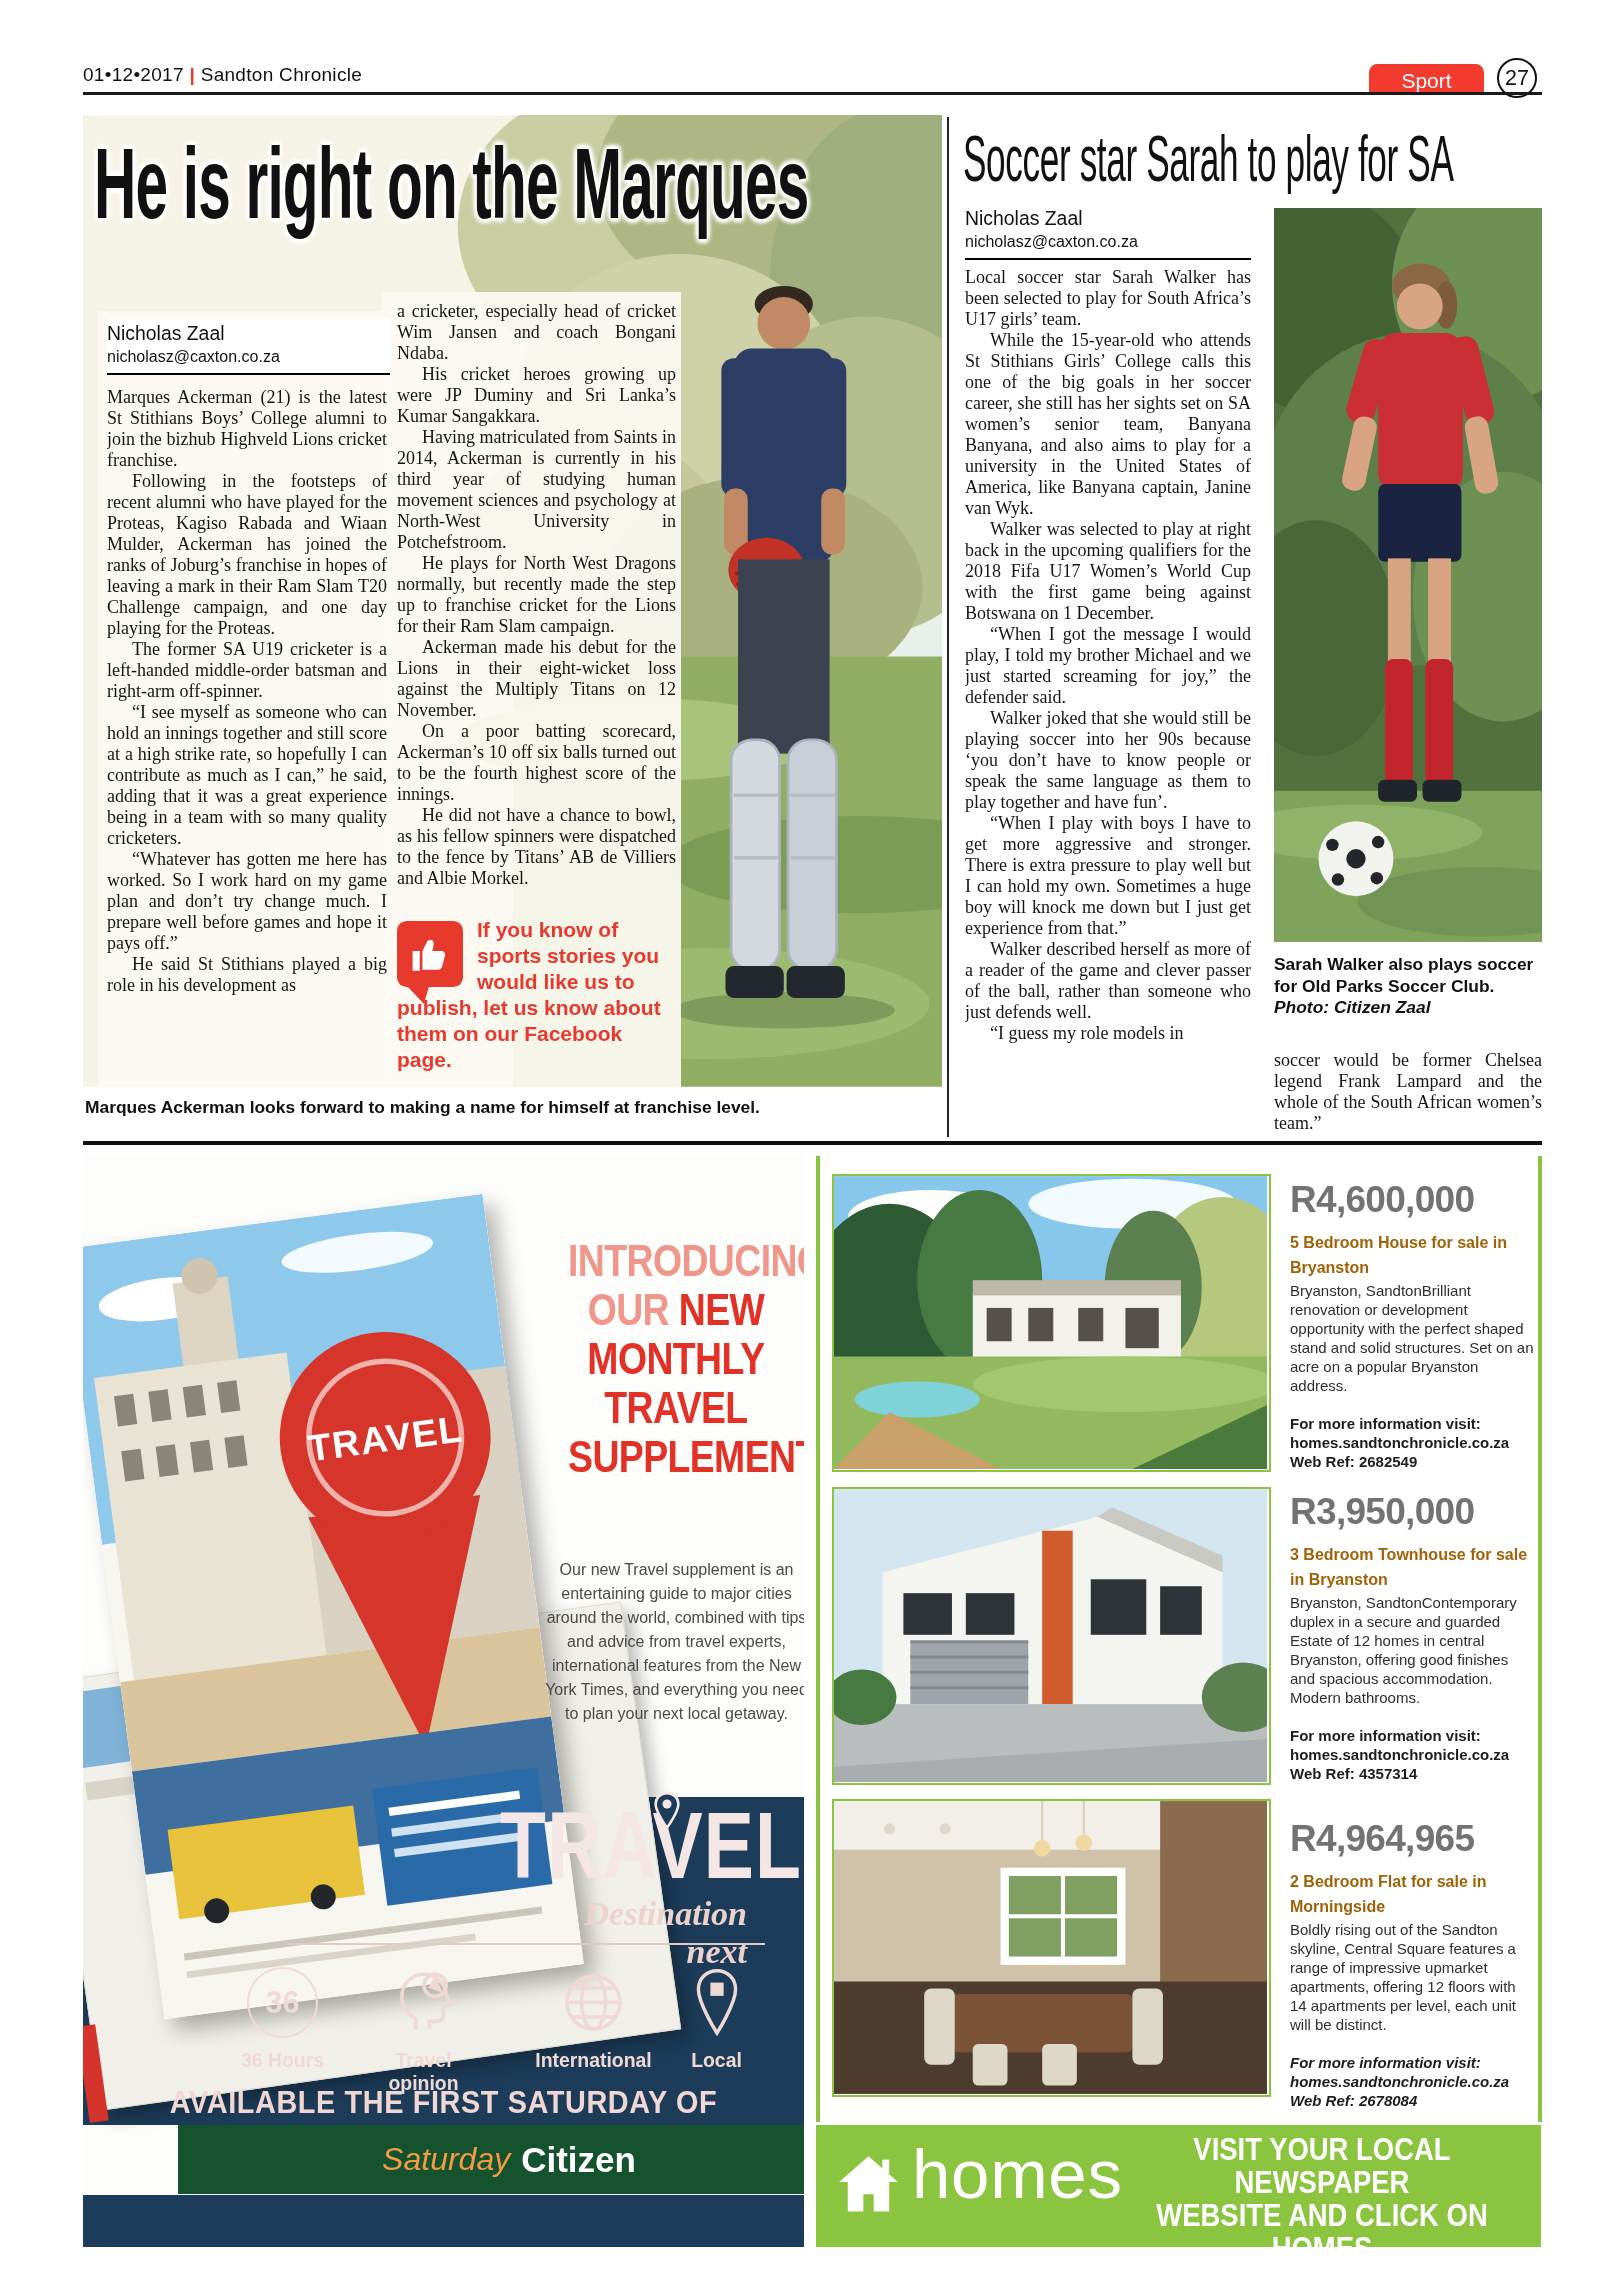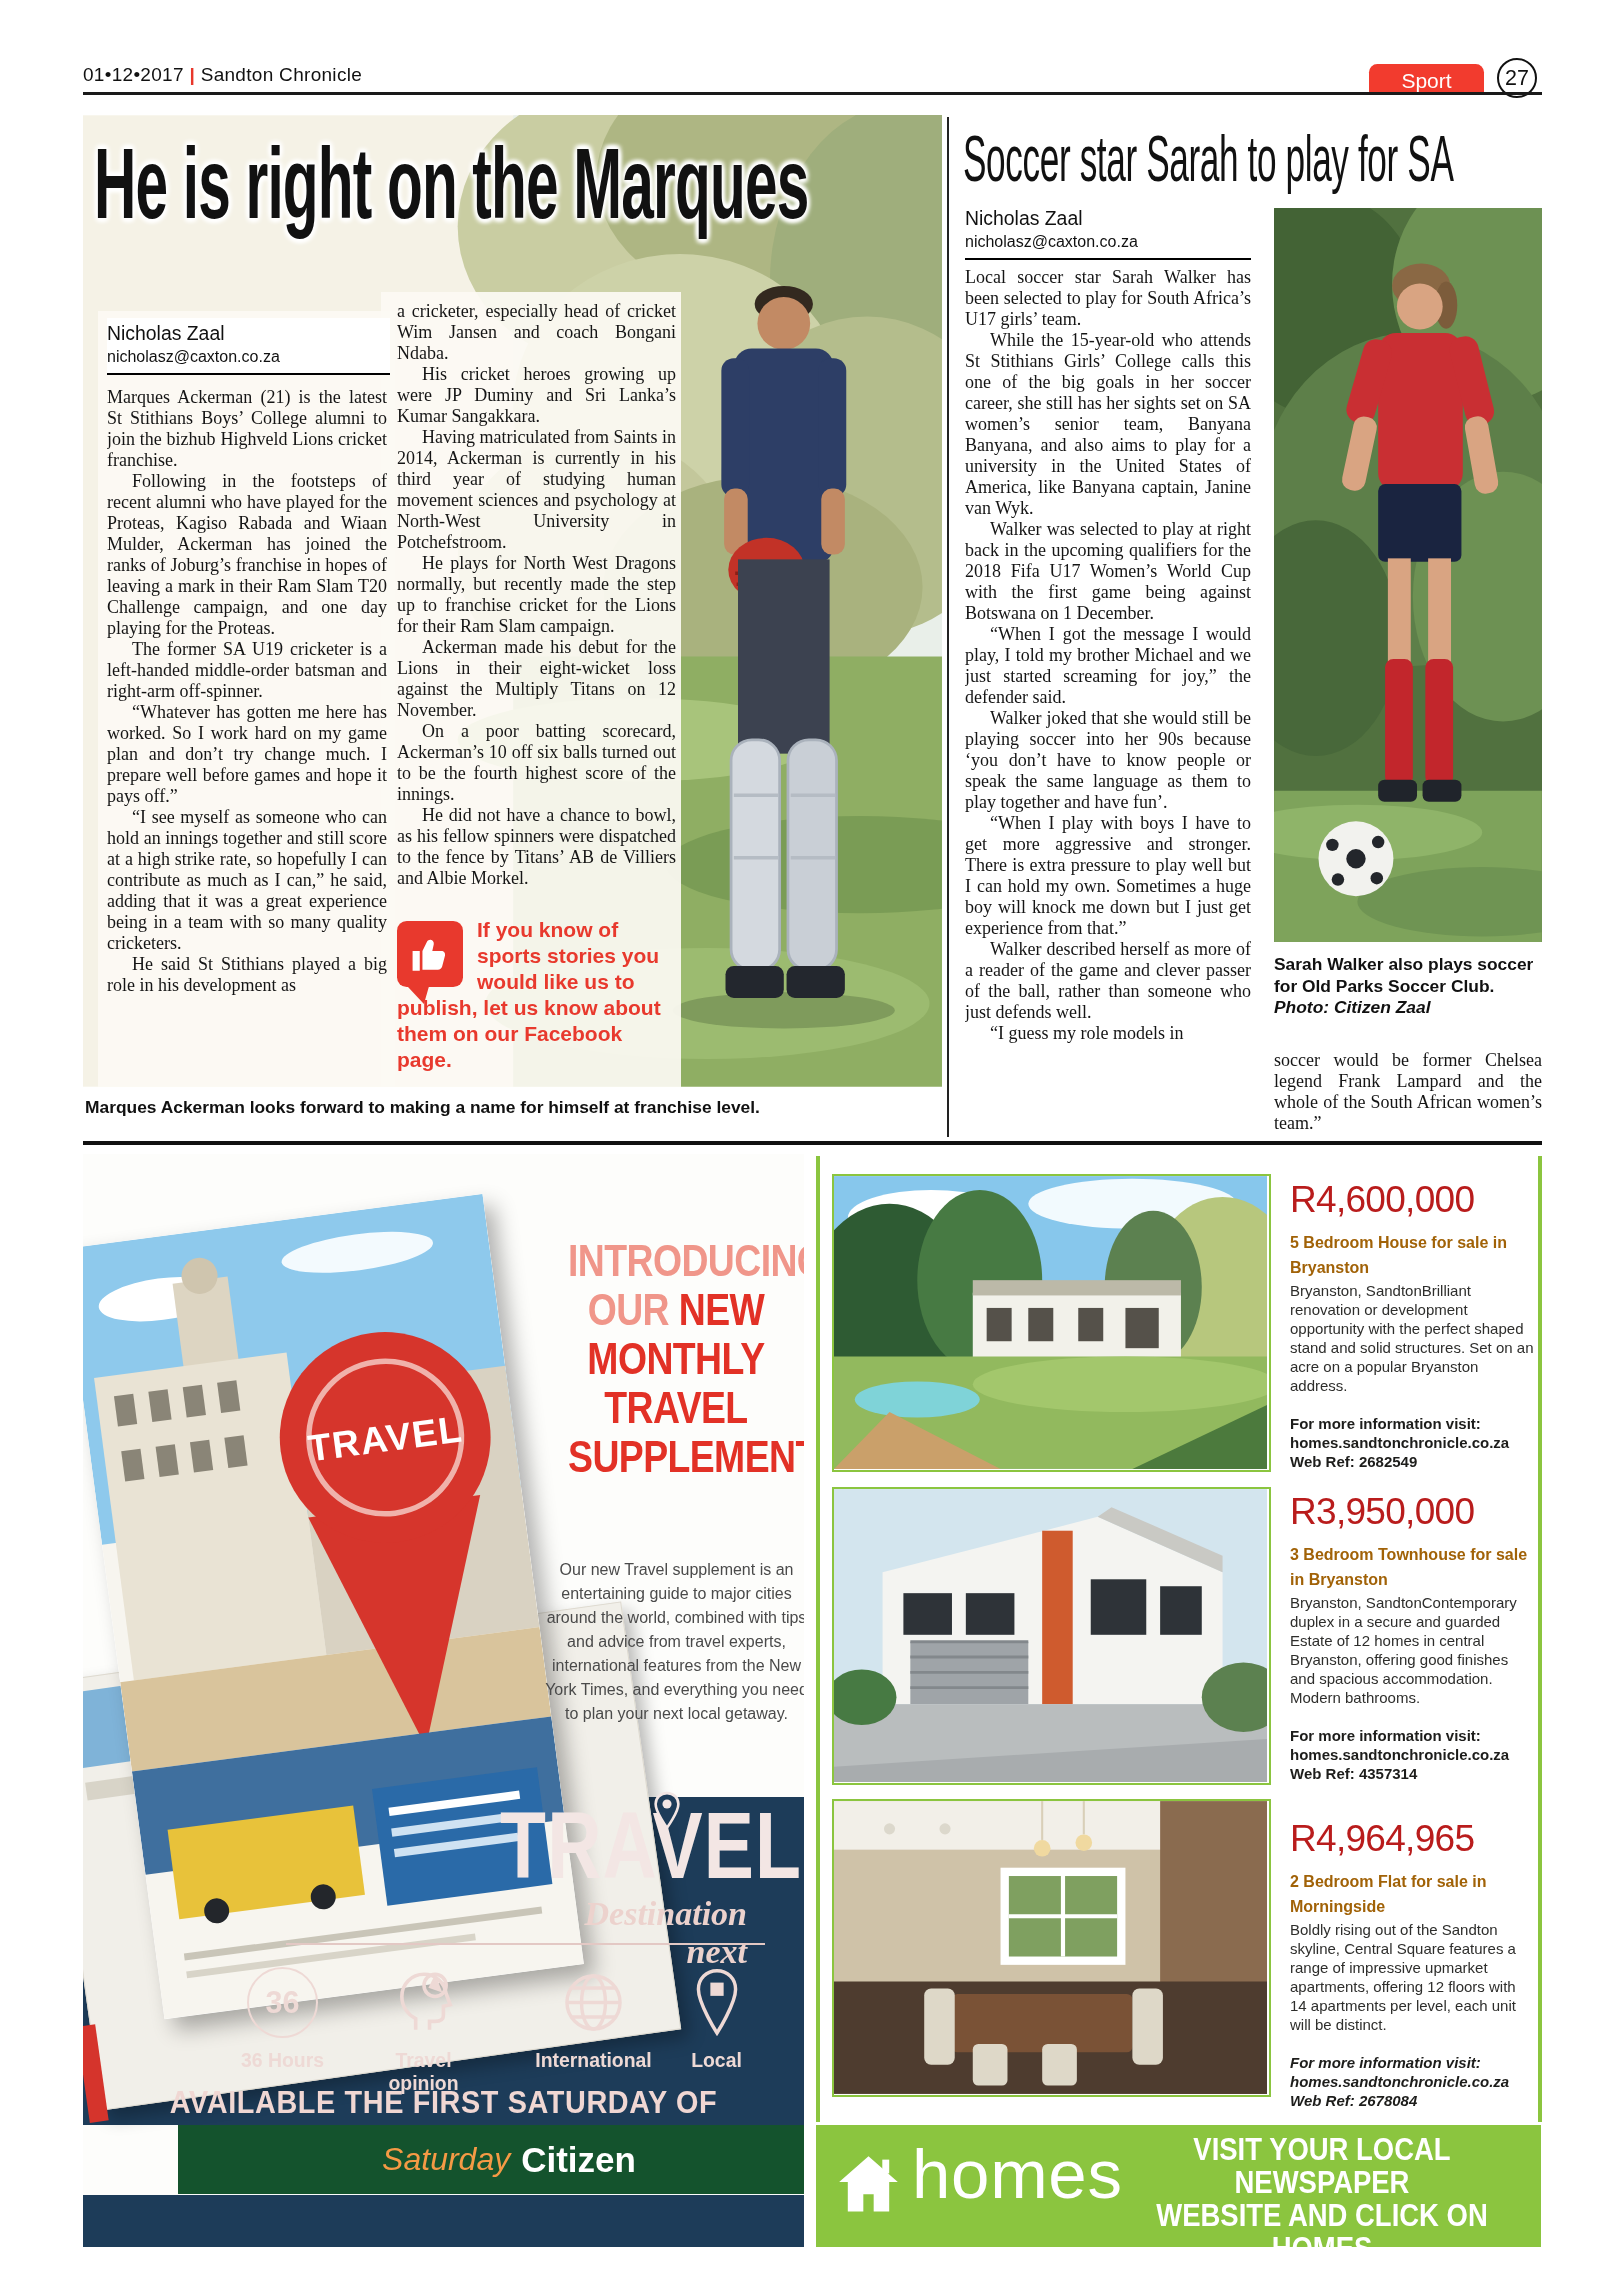--- a/index.html
+++ b/index.html
@@ -81,21 +81,21 @@
             font-size:32px;transform:scaleX(.9);transform-origin:center top;letter-spacing:0.7px;}
   #tr-redbar{position:absolute;left:59px;top:971px;width:662px;height:69px;background:#14532d;
              display:flex;align-items:center;justify-content:center;gap:11px;margin-left:36px;}
   #tr-redbar .sat{color:#f59a45;font-size:32px;font-style:italic;font-weight:400;}
   #tr-redbar .cit{color:#ffffff;font-size:35px;font-weight:700;}
   #tr-navy2{position:absolute;left:0;top:1041px;width:721px;height:53px;background:#1d3c59;}
   
   .green-rule{position:absolute;top:1156px;width:3.5px;height:966px;background:#8bc53f;}
   .listing-photo{position:absolute;left:832px;width:439px;height:298px;border:2.8px solid #8bc53f;box-sizing:border-box;overflow:hidden;}
   .listing-text{position:absolute;left:1290px;width:244px;}
-  .price{color:#b91c1c;font-weight:400;font-size:37px;letter-spacing:-0.7px;line-height:40px;}
+  .price{color:#737373;font-weight:700;font-size:37px;letter-spacing:-0.7px;line-height:40px;}
   .l-title{font-weight:700;font-size:16px;line-height:25px;color:#a16207;margin-top:9.7px;}
   .l-body{font-size:15px;line-height:19px;color:#2e2e2c;margin-top:1.4px;}
   .l-info{margin-top:19.4px;font-weight:700;font-size:15px;line-height:19px;color:#1d1d1b;}
   .l-info .webref{display:block;}
   .italic-ref{font-style:italic;}
   #homes-bar{position:absolute;left:816px;top:2125px;width:725px;height:122px;background:#8bc53f;color:#fff;}
   #homes-brand{position:absolute;left:96px;top:15.3px;font-size:69px;line-height:69px;font-weight:400;letter-spacing:0.7px;}
   #homes-right{position:absolute;left:298px;top:8.3px;width:416px;text-align:center;}
   #homes-right .v1,#homes-right .v2{display:block;font-weight:700;font-size:30.5px;line-height:33px;transform:scaleX(.9);transform-origin:center top;}
   #homes-right .hdiv{width:183px;height:2.1px;background:#fff;margin:5.6px auto 4.2px auto;}
@@ -160,22 +160,22 @@
 
     <div id="a1-byline" class="byline">
       <span class="by-name">Nicholas Zaal</span>
       <span class="by-mail">nicholasz@caxton.co.za</span>
     </div>
 
     <div id="a1-col1" class="newsbody">
         <p>Marques Ackerman (21) is the latest St Stithians Boys’ College alumni to join the bizhub Highveld Lions cricket franchise.</p>
         <p>Following in the footsteps of recent alumni who have played for the Proteas, Kagiso Rabada and Wiaan Mulder, Ackerman has joined the ranks of Joburg’s franchise in hopes of leaving a mark in their Ram Slam T20 Challenge campaign, and one day playing for the Proteas.</p>
         <p>The former SA U19 cricketer is a left-handed middle-order batsman and right-arm off-spinner.</p>
+        <p>“I see myself as someone who can hold an innings together and still score at a high strike rate, so hopefully I can contribute as much as I can,” he said, adding that it was a great experience being in a team with so many quality cricketers.</p>
         <p>“Whatever has gotten me here has worked. So I work hard on my game plan and don’t try change much. I prepare well before games and hope it pays off.”</p>
-        <p>“I see myself as someone who can hold an innings together and still score at a high strike rate, so hopefully I can contribute as much as I can,” he said, adding that it was a great experience being in a team with so many quality cricketers.</p>
         <p>He said St Stithians played a big role in his development as</p>
       </div>
     <div id="a1-col2" class="newsbody">
         <p>a cricketer, especially head of cricket Wim Jansen and coach Bongani Ndaba.</p>
         <p>His cricket heroes growing up were JP Duminy and Sri Lanka’s Kumar Sangakkara.</p>
         <p>Having matriculated from Saints in 2014, Ackerman is currently in his third year of studying human movement sciences and psychology at North-West University in Potchefstroom.</p>
         <p>He plays for North West Dragons normally, but recently made the step up to franchise cricket for the Lions for their Ram Slam campaign.</p>
         <p>Ackerman made his debut for the Lions in their eight-wicket loss against the Multiply Titans on 12 November.</p>
         <p>On a poor batting scorecard, Ackerman’s 10 off six balls turned out to be the fourth highest score of the innings.</p>
         <p>He did not have a chance to bowl, as his fellow spinners were dispatched to the fence by Titans’ AB de Villiers and Albie Morkel.</p>

